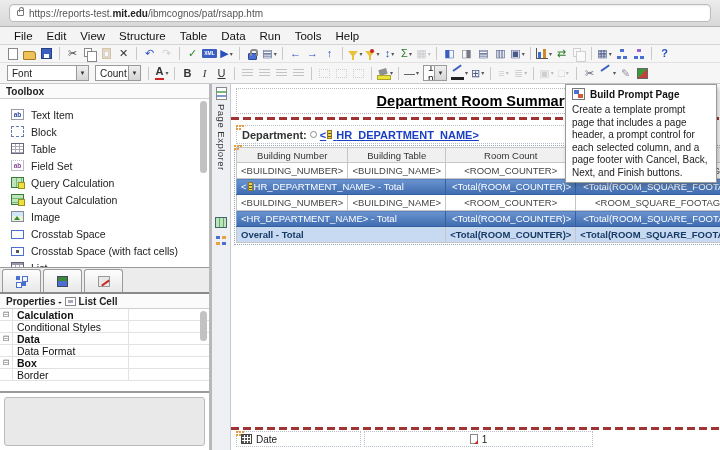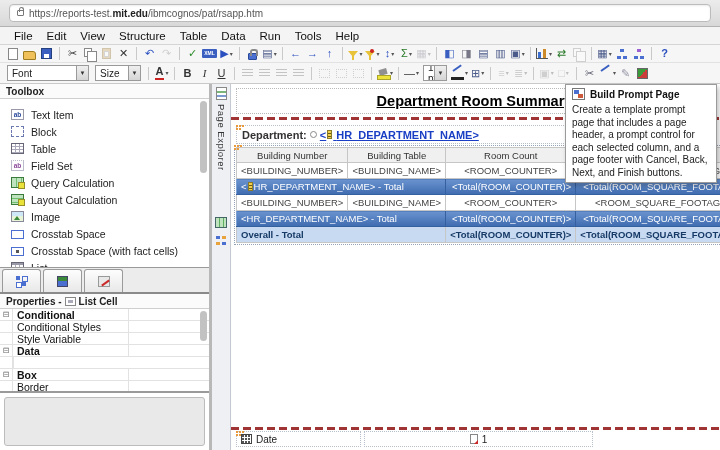--- a/index.html
+++ b/index.html
@@ -287,21 +287,21 @@
     <span class="tb-icon">
       <span class="g" style="color: rgb(42, 79, 192); font-weight: bold;">?</span>
     </span>
   </div>
 <div class="toolbar tb2">
     <span class="combo" style="width: 82px;">
       <span class="combo-val">Font</span>
       <span class="combo-btn">▼</span>
     </span>
     <span class="combo" style="width: 46px;">
-      <span class="combo-val">Size</span>
+      <span class="combo-val">Count</span>
       <span class="combo-btn">▼</span>
     </span>
     <span class="tb-sep"></span>
     <span class="tb-icon dd">
       <span class="g k-A">A</span>
     </span>
     <span class="tb-sep"></span>
     <span class="tb-icon">
       <span class="g" style="color: rgb(51, 51, 51); font-weight: bold;">B</span>
     </span>
@@ -446,40 +446,36 @@
       <span>Properties -</span>
       <span class="props-obj-icon"></span>
       <span>List Cell</span>
     </div>
     <div class="props-grid" id="propsGrid">
       <div class="vscroll" style="z-index:5">
           <div class="vthumb" style="height:30px"></div>
         </div>
     <div class="prow group">
           <span class="pgut">⊟</span>
-          <span class="plab">Conditional</span>
+          <span class="plab">Calculation</span>
           <span class="pval"></span>
         </div>
         <div class="prow">
           <span class="pgut"></span>
           <span class="plab">Conditional Styles</span>
           <span class="pval"></span>
         </div>
-        <div class="prow">
-          <span class="pgut"></span>
-          <span class="plab">Style Variable</span>
-          <span class="pval"></span>
-        </div>
         <div class="prow group">
           <span class="pgut">⊟</span>
           <span class="plab">Data</span>
           <span class="pval"></span>
         </div>
         <div class="prow">
           <span class="pgut"></span>
+          <span class="plab">Data Format</span>
           <span class="pval"></span>
         </div>
         <div class="prow group">
           <span class="pgut">⊟</span>
           <span class="plab">Box</span>
           <span class="pval"></span>
         </div>
         <div class="prow">
           <span class="pgut"></span>
           <span class="plab">Border</span>

